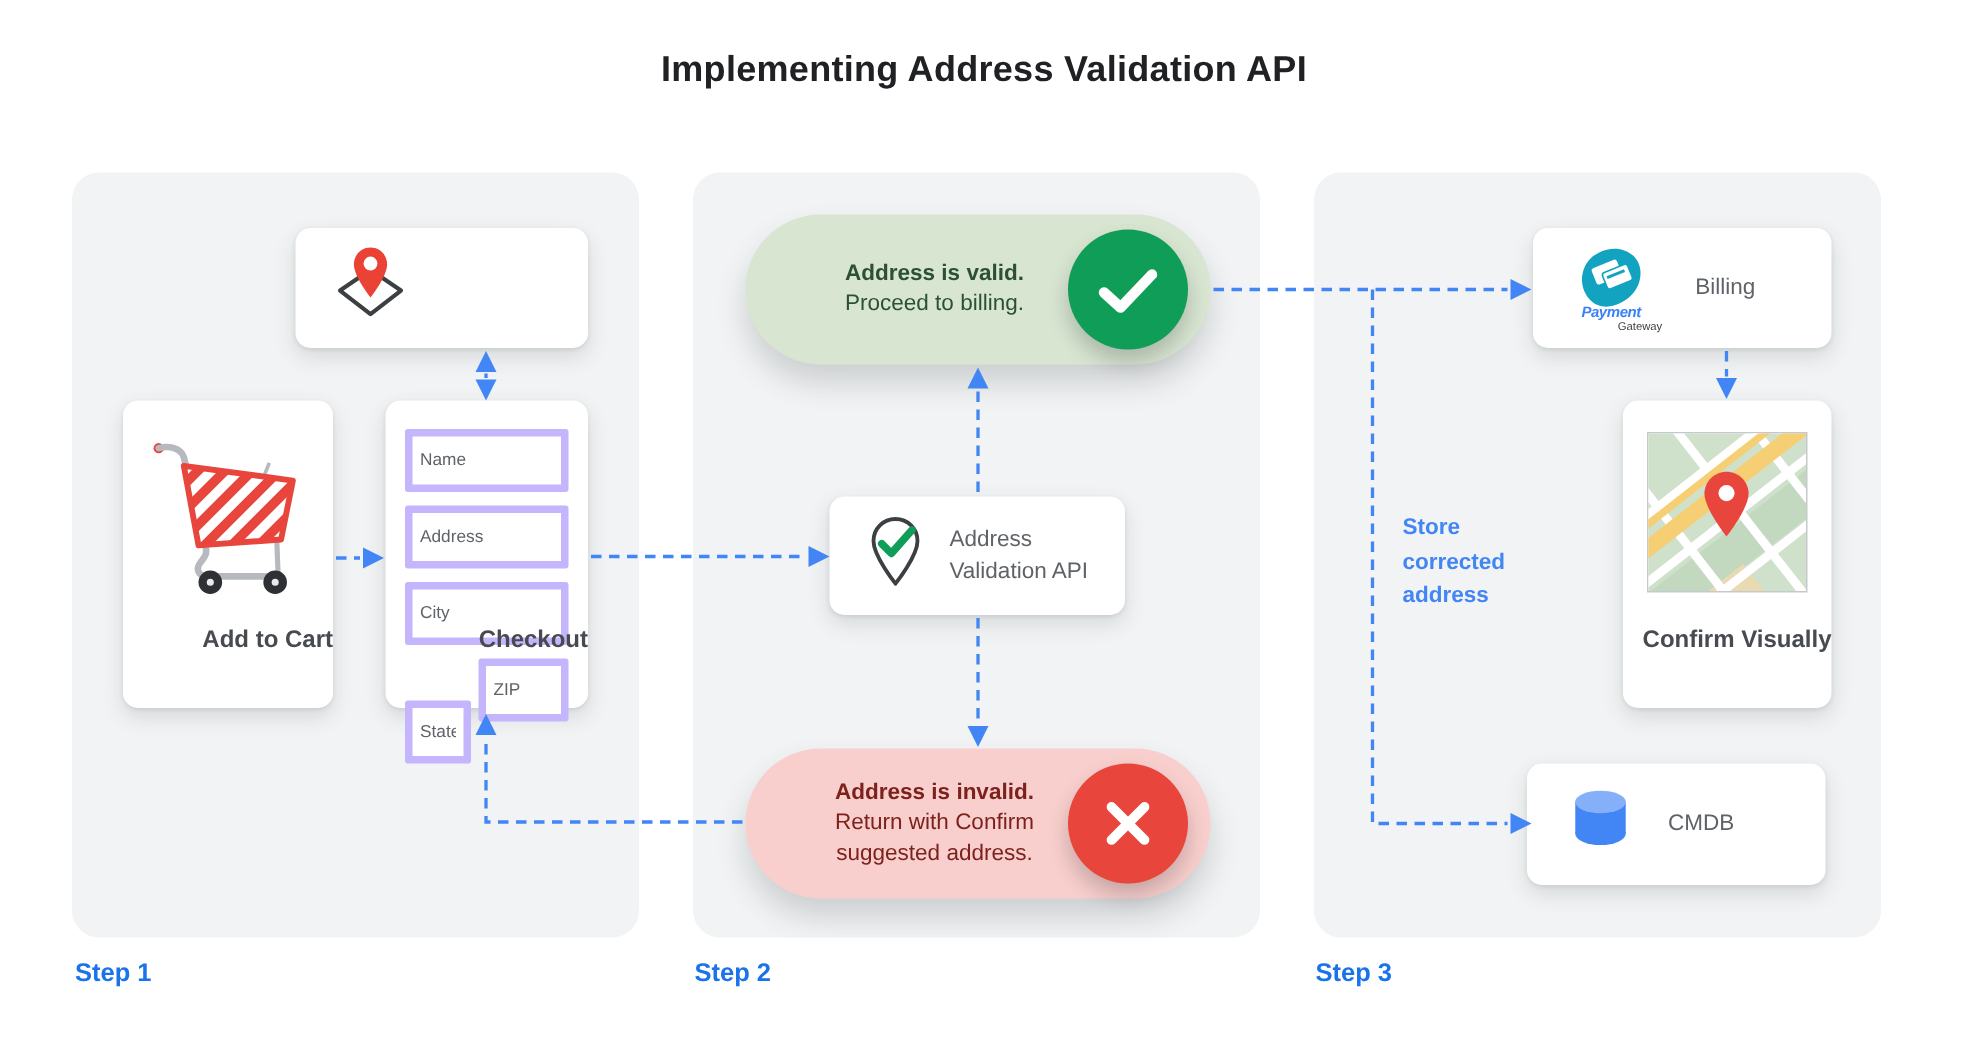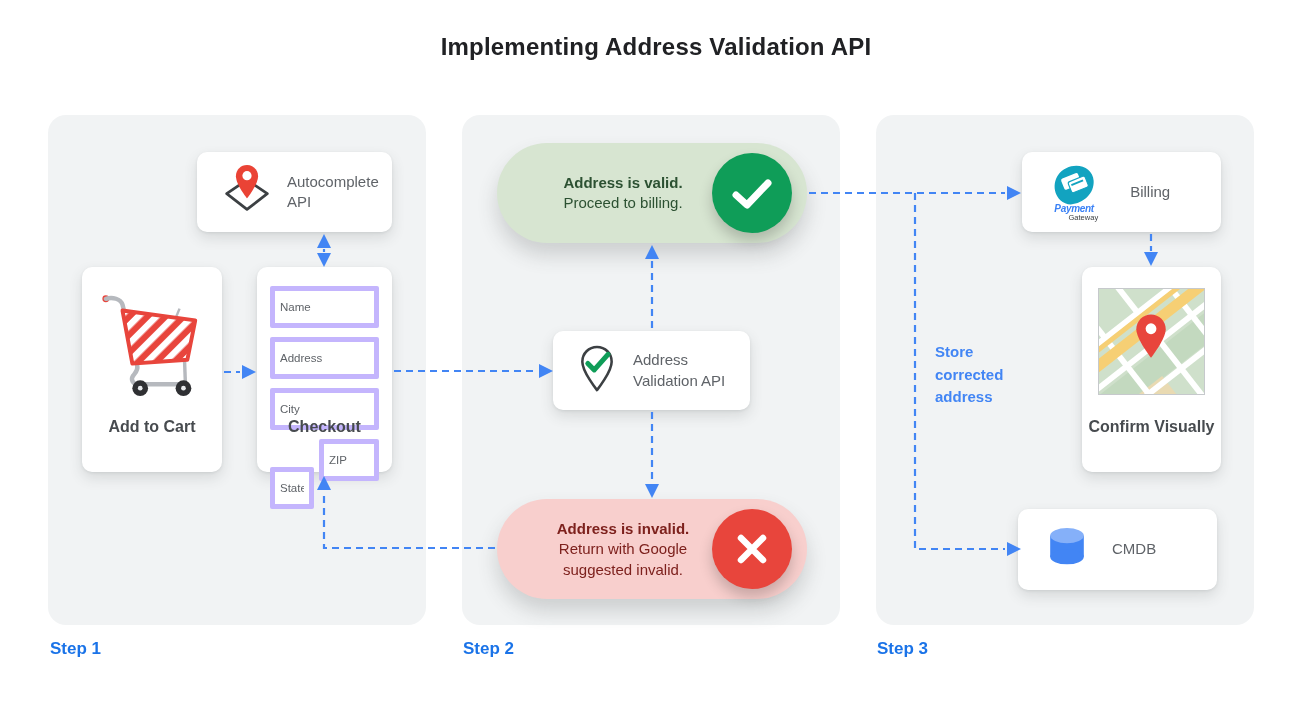--- a/index.html
+++ b/index.html
@@ -19,21 +19,21 @@
   .card { position:absolute; background:#ffffff; border-radius:10px;
     box-shadow:0 6px 14px rgba(60,64,67,.14), 0 1px 3px rgba(60,64,67,.10); }
 
   
   #card-autocomplete { left:149px; top:37px; width:195px; height:80px;
     display:flex; align-items:center; padding-left:26px; gap:16px; }
   #card-add-to-cart { left:34px; top:152px; width:140px; height:205px; }
   #card-checkout { left:209px; top:152px; width:135px; height:205px; }
 
   .api-label { font-size:15px; color:#5f6368; line-height:1.35; width:104px; }
-  .big-label { position:absolute; left:0; right:0; top:150px; text-align:center;
+  .big-label { position:absolute; left:0; right:0; top:150px; text-align:right;
     font-size:16px; font-weight:700; color:#474b4f; line-height:1.3; }
 
   .cart-art { position:absolute; left:11px; top:18px; }
 
   .fields { position:absolute; left:13px; top:19px; width:109px; }
   .field { display:block; width:100%; height:18px; border:5px solid #c4b5fd; border-radius:2px;
     background:#fff; font-size:11.5px; color:#5f6368; padding:16px 5px; margin-bottom:9px;
     font-family:"Liberation Sans", sans-serif; outline:none; }
   .field::placeholder { color:#5f6368; opacity:1; }
   .field-row { display:flex; gap:5px; }
@@ -59,21 +59,21 @@
   #card-validation { left:91px; top:216px; width:197px; height:79px;
     display:flex; align-items:center; padding-left:22px; gap:14px; }
   #card-validation .api-label { width:110px; }
 
   
   #card-billing { left:146px; top:37px; width:199px; height:80px;
     display:flex; align-items:center; padding-left:18px; gap:22px; }
   .pg-logo { width:78px; display:flex; flex-direction:column; align-items:center; }
   .pg-title { font-size:10px; font-weight:700; font-style:italic; color:#3b82f6;
     letter-spacing:-.3px; margin-top:-3px; }
-  .pg-sub { font-size:7.5px; color:#3c4043; align-self:flex-end; margin-right:10px; margin-top:-1px; }
+  .pg-sub { font-size:7.5px; color:#3c4043; align-self:flex-end; margin-top:-1px; }
 
   #card-confirm { left:206px; top:152px; width:139px; height:205px; }
   .map-thumb { position:absolute; left:16px; top:21px; width:107px; height:107px;
     border:1px solid #c6c9cc; }
   #card-confirm .big-label { top:150px; }
 
   #card-cmdb { left:142px; top:394px; width:199px; height:81px;
     display:flex; align-items:center; padding-left:26px; gap:22px; }
 
   .store-note { position:absolute; left:59px; top:226px; width:104px;
@@ -92,21 +92,20 @@
 
 <section class="panel" id="panel1">
   <div class="card" id="card-autocomplete">
     <span>
       <svg width="48" height="54" viewBox="0 0 52 58">
         <path d="M26 18 L48 33 L26 50 L4 33 Z" fill="#ffffff" stroke="#3c4043" stroke-width="3" stroke-linejoin="round"></path>
         <path d="M26 2 C19.3 2 14 7.3 14 14 C14 23 26 38 26 38 C26 38 38 23 38 14 C38 7.3 32.7 2 26 2 Z" fill="#ea4335"></path>
         <circle cx="26" cy="13.5" r="5" fill="#ffffff"></circle>
       </svg>
     </span>
-    <span class="api-label">Autocomplete API</span>
   </div>
 
   <div class="card" id="card-add-to-cart">
     <span class="cart-art">
       <svg width="118" height="114" viewBox="0 0 120 116">
         <defs>
           <pattern id="stripes" width="13" height="13" patternUnits="userSpaceOnUse" patternTransform="rotate(45)">
             <rect width="13" height="13" fill="#e8453c"></rect>
             <rect x="0" y="0" width="6.5" height="13" fill="#ffffff"></rect>
           </pattern>
@@ -158,21 +157,21 @@
         <path d="M24 3 C15 3 8 10 8 19 C8 30 24 50 24 50 C24 50 40 30 40 19 C40 10 33 3 24 3 Z" fill="#ffffff" stroke="#3c4043" stroke-width="2.8" stroke-linejoin="round"></path>
         <polyline points="14,21 21,28 36,11" fill="none" stroke="#0f9d58" stroke-width="5.5" stroke-linecap="round" stroke-linejoin="round"></polyline>
       </svg>
     </span>
     <span class="api-label">Address Validation API</span>
   </div>
 
   <div class="pill" id="pill-invalid">
     <span class="pill-text">
       <span class="pill-title">Address is invalid.</span>
-      <span class="pill-sub">Return with Google suggested invalid.</span>
+      <span class="pill-sub">Return with Confirm suggested address.</span>
     </span>
     <span class="pill-circle">
       <svg width="80" height="80" viewBox="0 0 80 80">
         <path d="M29 29 L51 51 M51 29 L29 51" stroke="#ffffff" stroke-width="6.5" stroke-linecap="round"></path>
       </svg>
     </span>
   </div>
 </section>
 
 <section class="panel" id="panel3">

